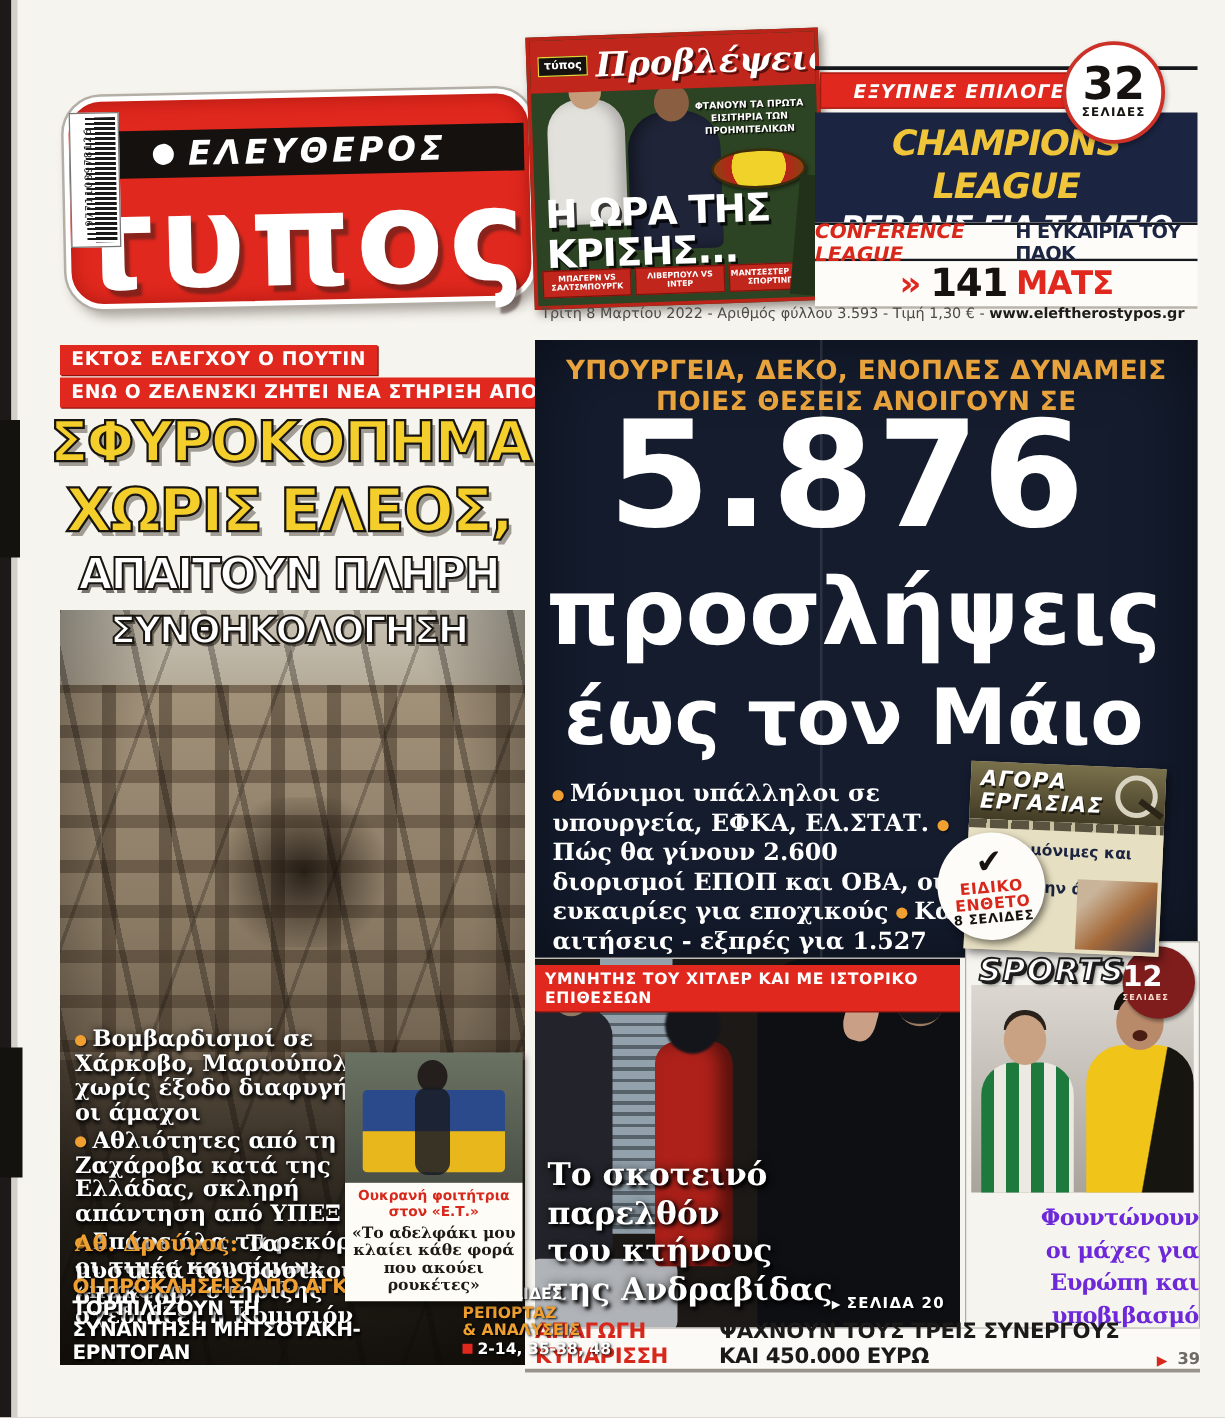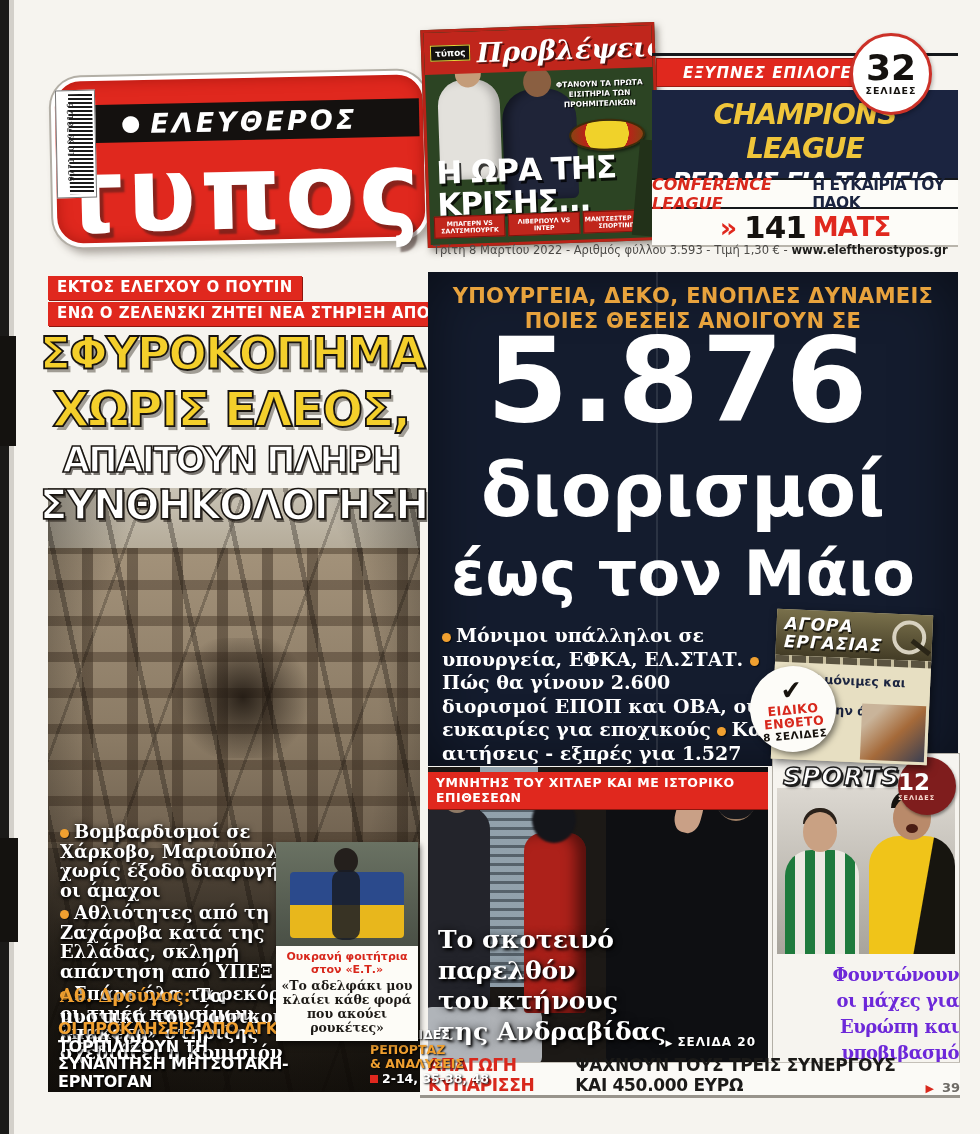--- a/index.html
+++ b/index.html
@@ -293,21 +293,21 @@
     <span>Τρίτη 8 Μαρτίου 2022 - Αριθμός φύλλου 3.593 - Τιμή 1,30 € - </span><b>www.eleftherostypos.gr</b>
   </div>
 
   <div class="abs kick" style="left:48px;top:276px;">ΕΚΤΟΣ ΕΛΕΓΧΟΥ Ο ΠΟΥΤΙΝ</div>
   <div class="abs kick" style="left:48px;top:302px;">ΕΝΩ Ο ΖΕΛΕΝΣΚΙ ΖΗΤΕΙ ΝΕΑ ΣΤΗΡΙΞΗ ΑΠΟ ΔΥΣΗ</div>
 
   <div class="abs lhead">
     <div class="hl hl-y" style="font-size:45px;line-height:55px;">ΣΦΥΡΟΚΟΠΗΜΑ</div>
     <div class="hl hl-y" style="font-size:48px;line-height:57px;">ΧΩΡΙΣ ΕΛΕΟΣ,</div>
     <div class="hl hl-w" style="font-size:35px;line-height:44px;">ΑΠΑΙΤΟΥΝ ΠΛΗΡΗ</div>
-    <div class="hl hl-w" style="font-size:40px;line-height:46px;text-align:center;">ΣΥΝΘΗΚΟΛΟΓΗΣΗ</div>
+    <div class="hl hl-w" style="font-size:30px;line-height:46px;text-align:center;">ΣΥΝΘΗΚΟΛΟΓΗΣΗ</div>
   </div>
 
   <div class="abs lphoto">
     <div class="lp-sky"></div>
     <div class="lp-bld"></div>
     <div class="lp-win"></div>
     <div class="lp-hole"></div>
     <div class="lp-ground"></div>
     <div class="lp-trees"></div>
     <div class="lp-vig"></div>
@@ -350,21 +350,21 @@
     </div>
   </div>
 
   <div class="abs main">
     <div class="crease" style="left:228px;"></div>
     <div class="main-kick">
       <div>ΥΠΟΥΡΓΕΙΑ, ΔΕΚΟ, ΕΝΟΠΛΕΣ ΔΥΝΑΜΕΙΣ</div>
       <div>ΠΟΙΕΣ ΘΕΣΕΙΣ ΑΝΟΙΓΟΥΝ ΣΕ</div>
     </div>
     <div class="main-n">5.876</div>
-    <div class="main-l2">διορισμοί</div>
+    <div class="main-l2">προσλήψεις</div>
     <div class="main-l3">έως τον Μάιο</div>
     <div class="main-sum ser">
       <span class="dot"></span><span>Μόνιμοι υπάλληλοι σε υπουργεία, ΕΦΚΑ, ΕΛ.ΣΤΑΤ.</span>
       <span class="dot"></span><span>Πώς θα γίνουν 2.600 διορισμοί ΕΠΟΠ και ΟΒΑ, οι ευκαιρίες για εποχικούς</span>
       <span class="dot"></span><span>Και αιτήσεις - εξπρές για 1.527 θέσεις σε ΑΑΔΕ, υπ. Μετανάστευσης, δήμους, περιφέρειες</span>
     </div>
   </div>
 
   <div class="abs insert">
     <div class="insert-head">

